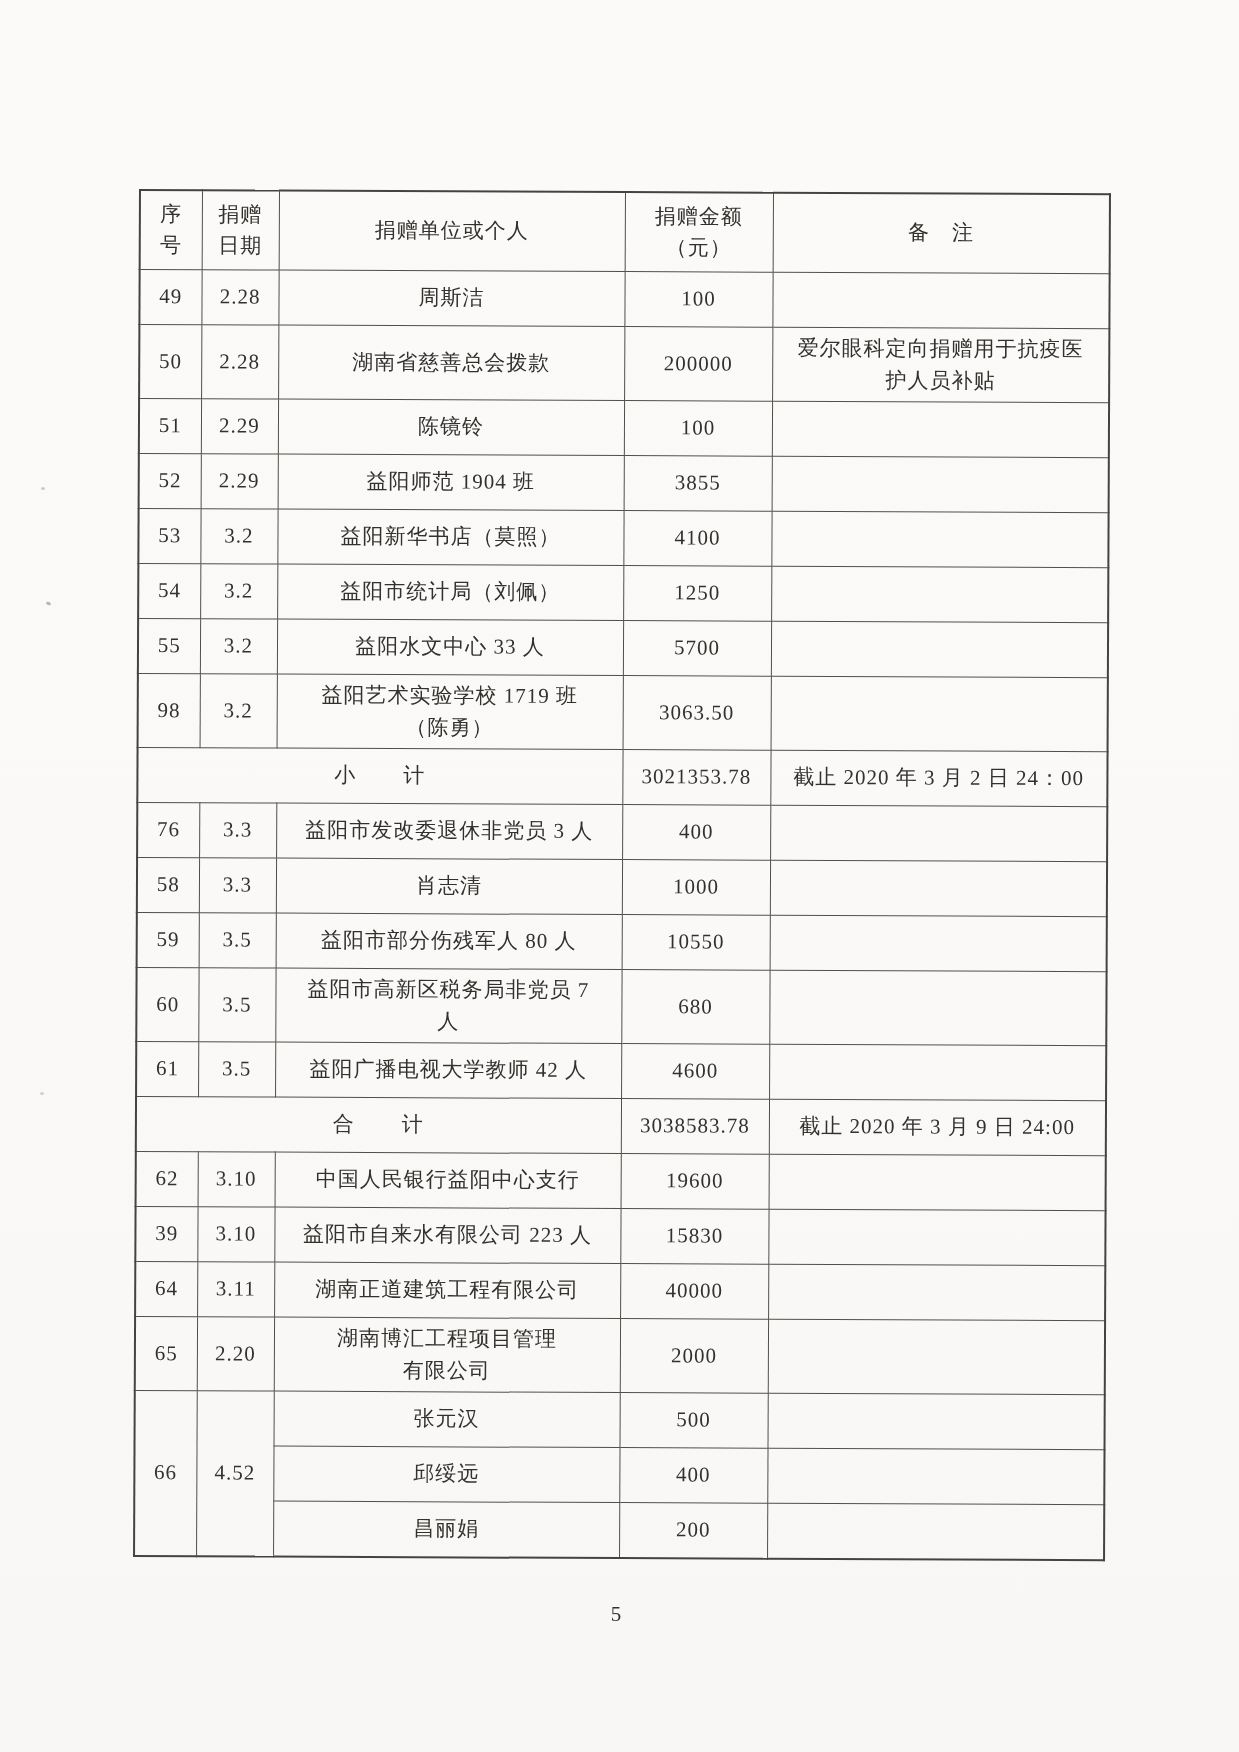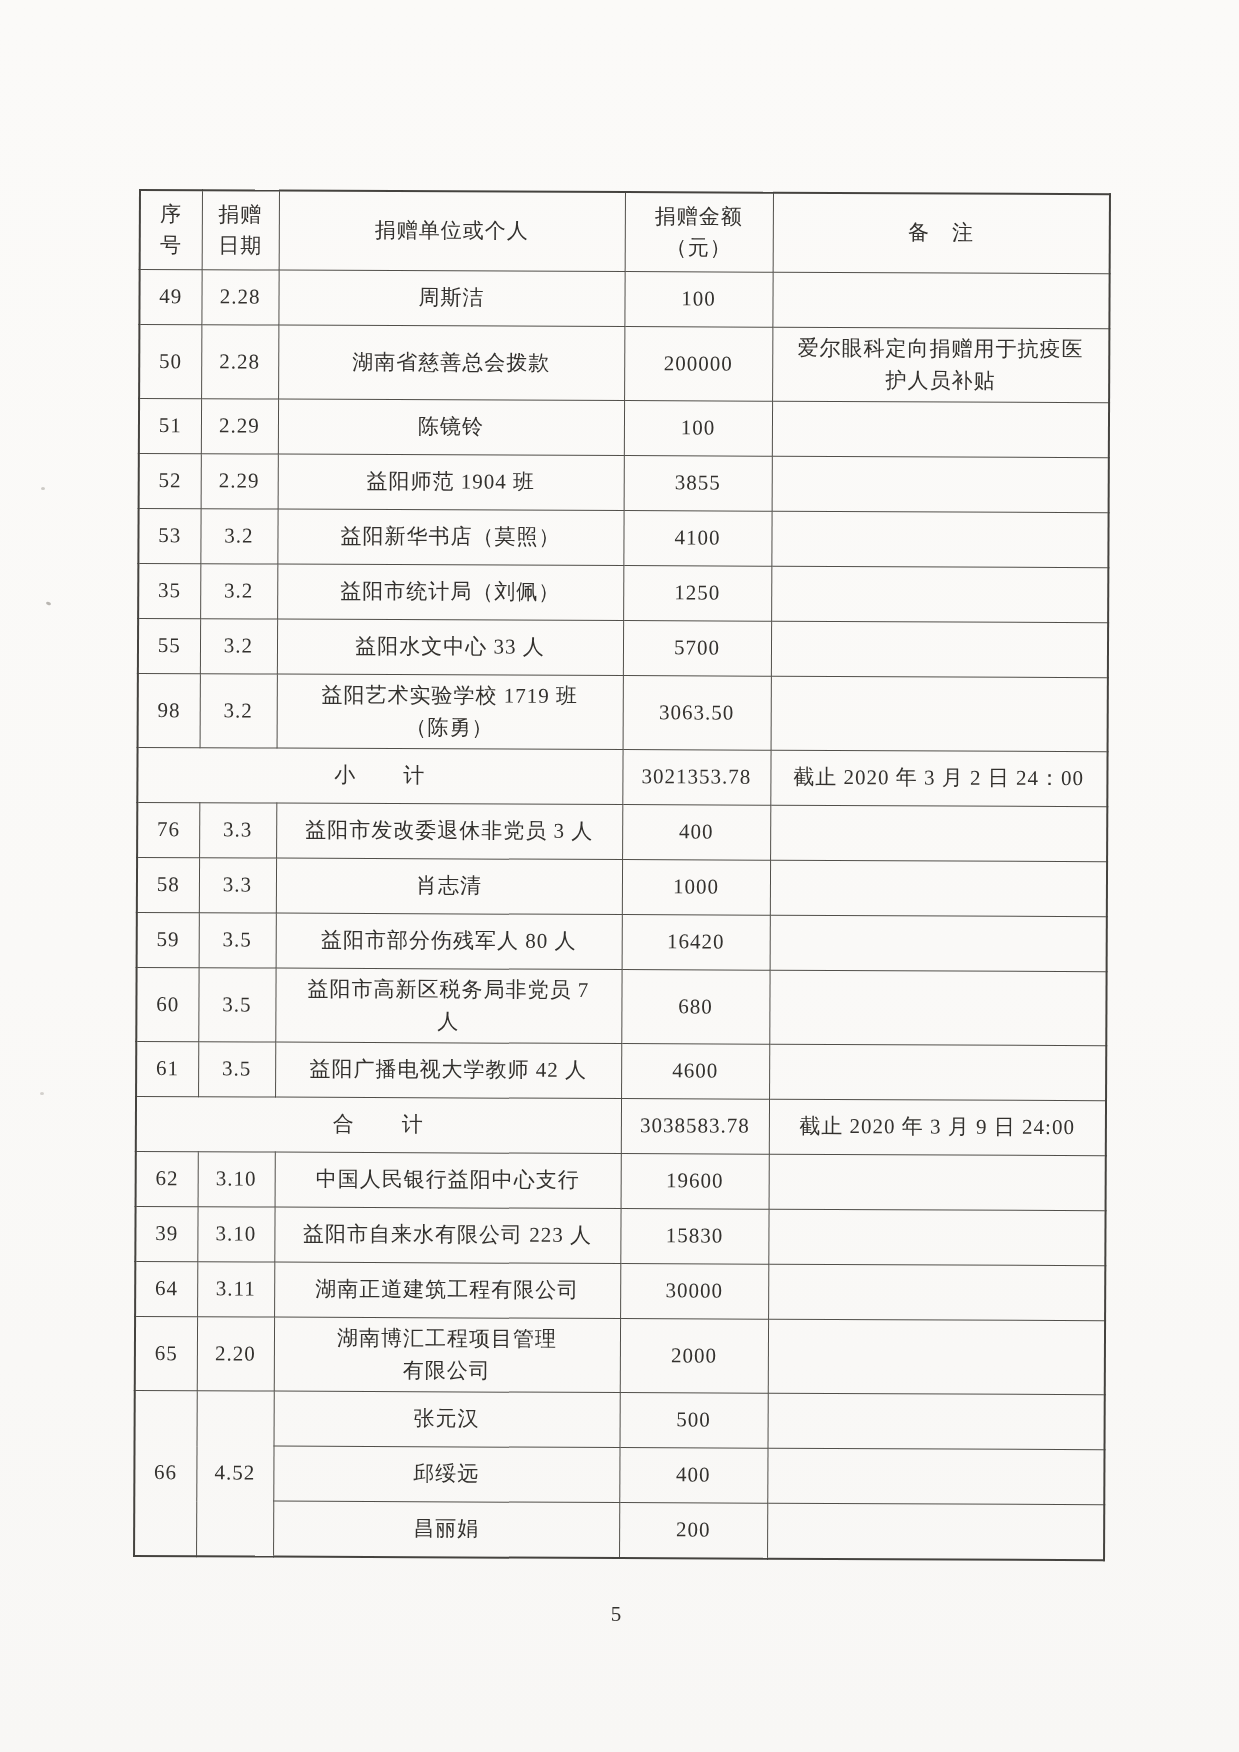--- a/index.html
+++ b/index.html
@@ -121,21 +121,21 @@
             <td class="cell-remark"></td>
           </tr>
           <tr>
             <td class="cell-no">53</td>
             <td class="cell-date">3.2</td>
             <td class="cell-donor">益阳新华书店（莫照）</td>
             <td class="cell-amount">4100</td>
             <td class="cell-remark"></td>
           </tr>
           <tr>
-            <td class="cell-no">35</td>
+            <td class="cell-no">54</td>
             <td class="cell-date">3.2</td>
             <td class="cell-donor">益阳市统计局（刘佩）</td>
             <td class="cell-amount">1250</td>
             <td class="cell-remark"></td>
           </tr>
           <tr>
             <td class="cell-no">55</td>
             <td class="cell-date">3.2</td>
             <td class="cell-donor">益阳水文中心 33 人</td>
             <td class="cell-amount">5700</td>
@@ -165,21 +165,21 @@
             <td class="cell-no">58</td>
             <td class="cell-date">3.3</td>
             <td class="cell-donor">肖志清</td>
             <td class="cell-amount">1000</td>
             <td class="cell-remark"></td>
           </tr>
           <tr>
             <td class="cell-no">59</td>
             <td class="cell-date">3.5</td>
             <td class="cell-donor">益阳市部分伤残军人 80 人</td>
-            <td class="cell-amount">16420</td>
+            <td class="cell-amount">10550</td>
             <td class="cell-remark"></td>
           </tr>
           <tr>
             <td class="cell-no">60</td>
             <td class="cell-date">3.5</td>
             <td class="cell-donor">益阳市高新区税务局非党员 7
 人</td>
             <td class="cell-amount">680</td>
             <td class="cell-remark"></td>
           </tr>
@@ -206,21 +206,21 @@
             <td class="cell-no">39</td>
             <td class="cell-date">3.10</td>
             <td class="cell-donor">益阳市自来水有限公司 223 人</td>
             <td class="cell-amount">15830</td>
             <td class="cell-remark"></td>
           </tr>
           <tr>
             <td class="cell-no">64</td>
             <td class="cell-date">3.11</td>
             <td class="cell-donor">湖南正道建筑工程有限公司</td>
-            <td class="cell-amount">30000</td>
+            <td class="cell-amount">40000</td>
             <td class="cell-remark"></td>
           </tr>
           <tr>
             <td class="cell-no">65</td>
             <td class="cell-date">2.20</td>
             <td class="cell-donor">湖南博汇工程项目管理
 有限公司</td>
             <td class="cell-amount">2000</td>
             <td class="cell-remark"></td>
           </tr>

